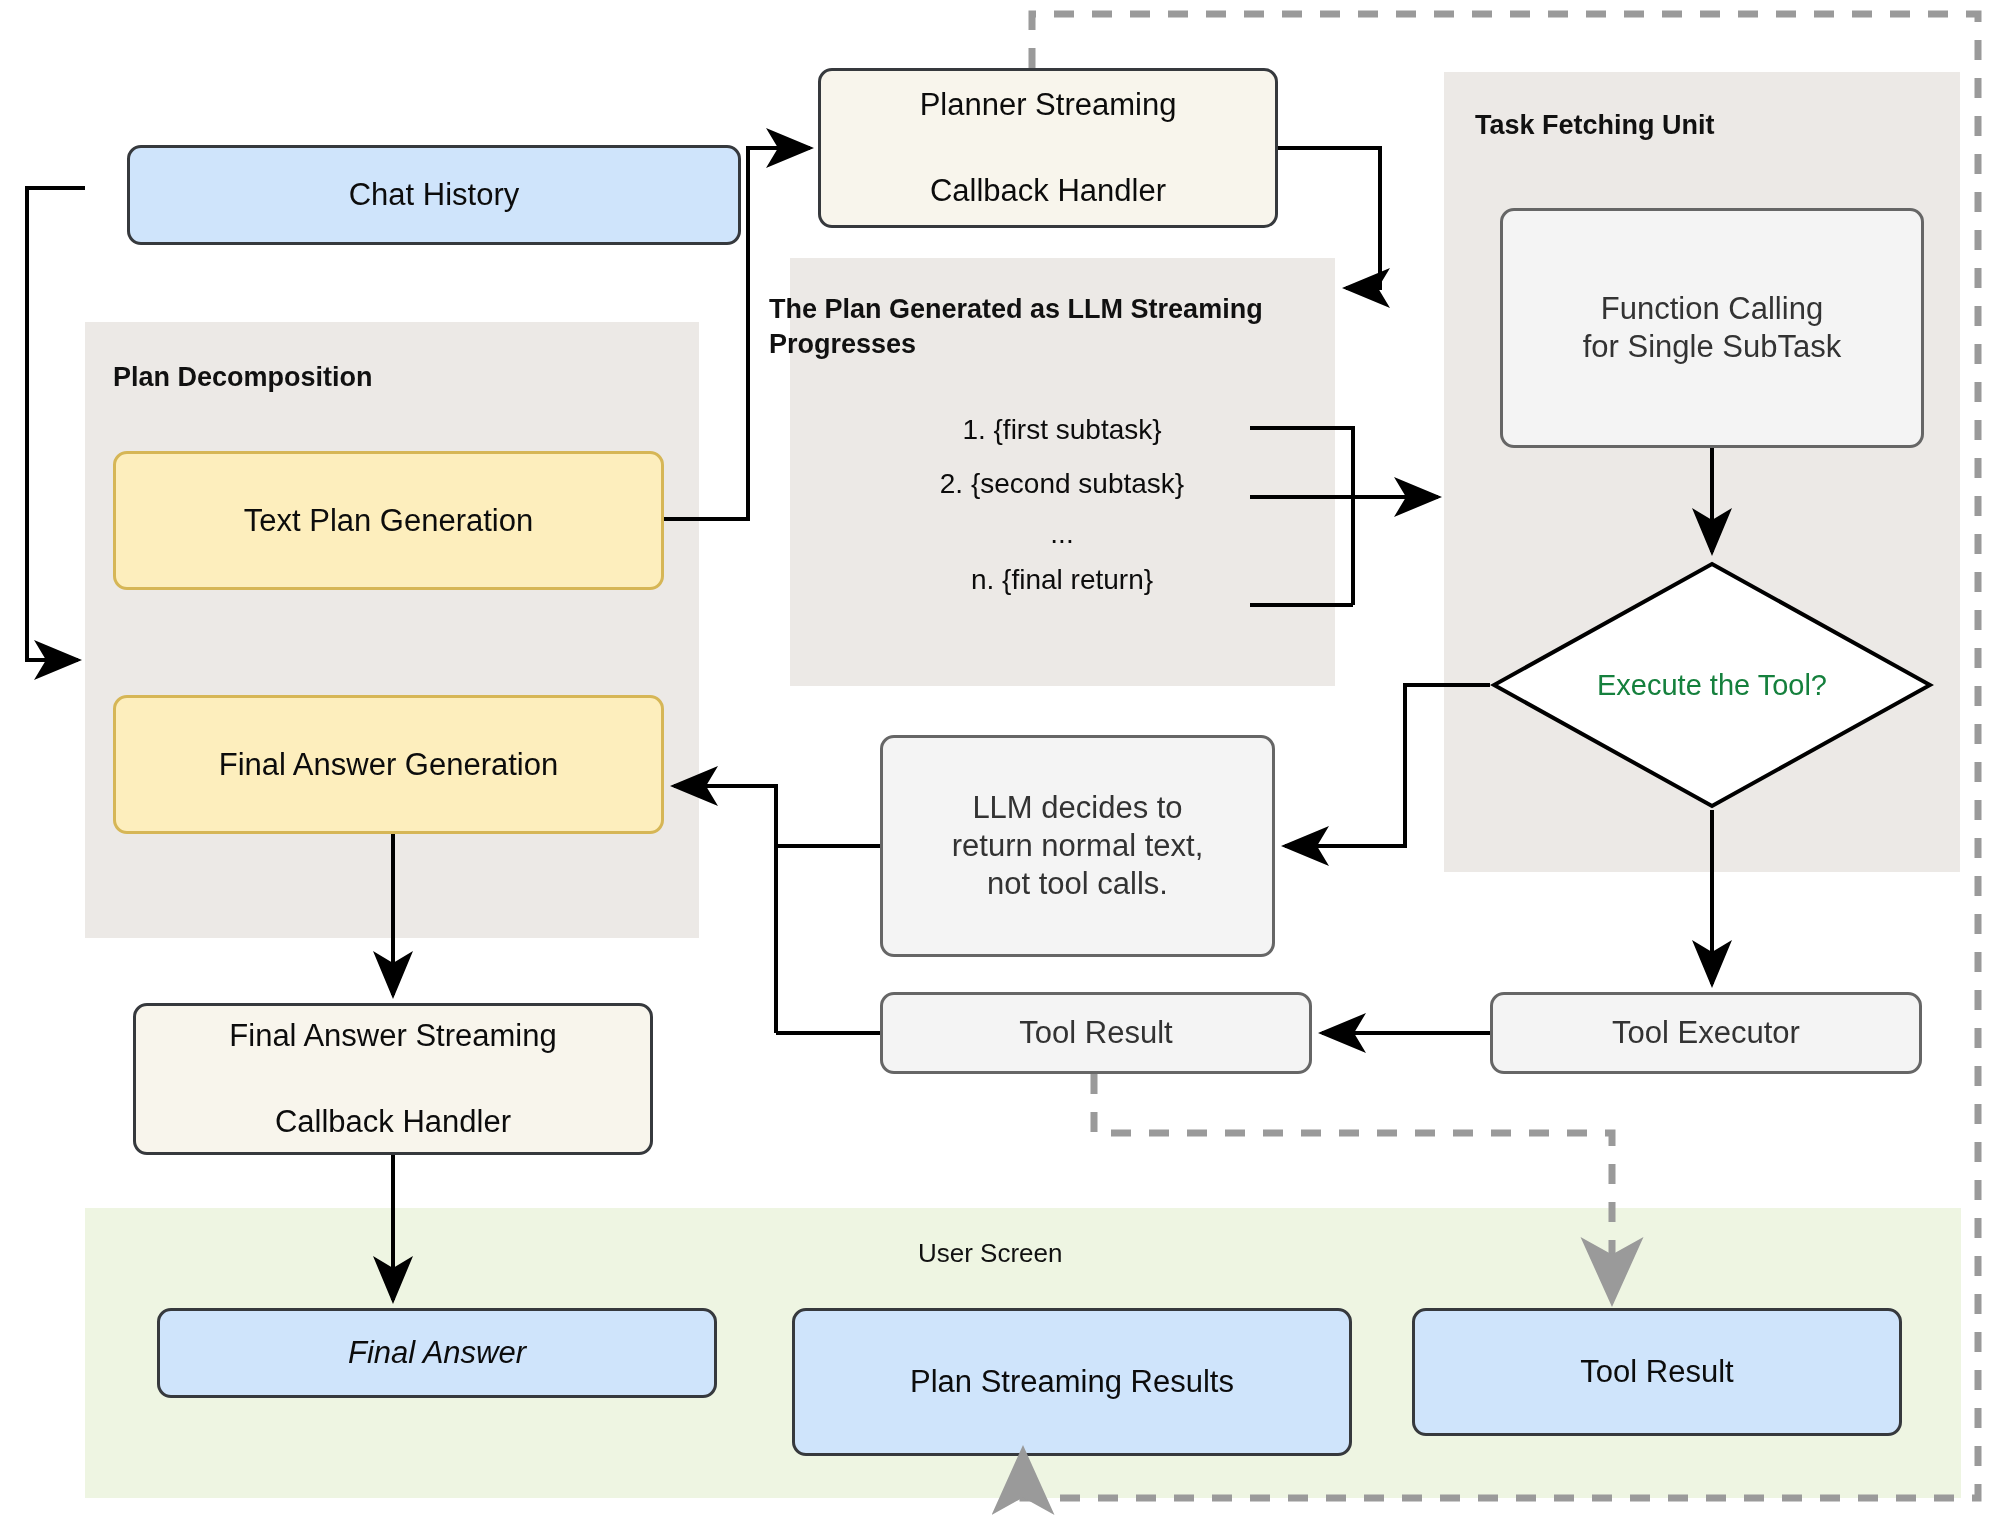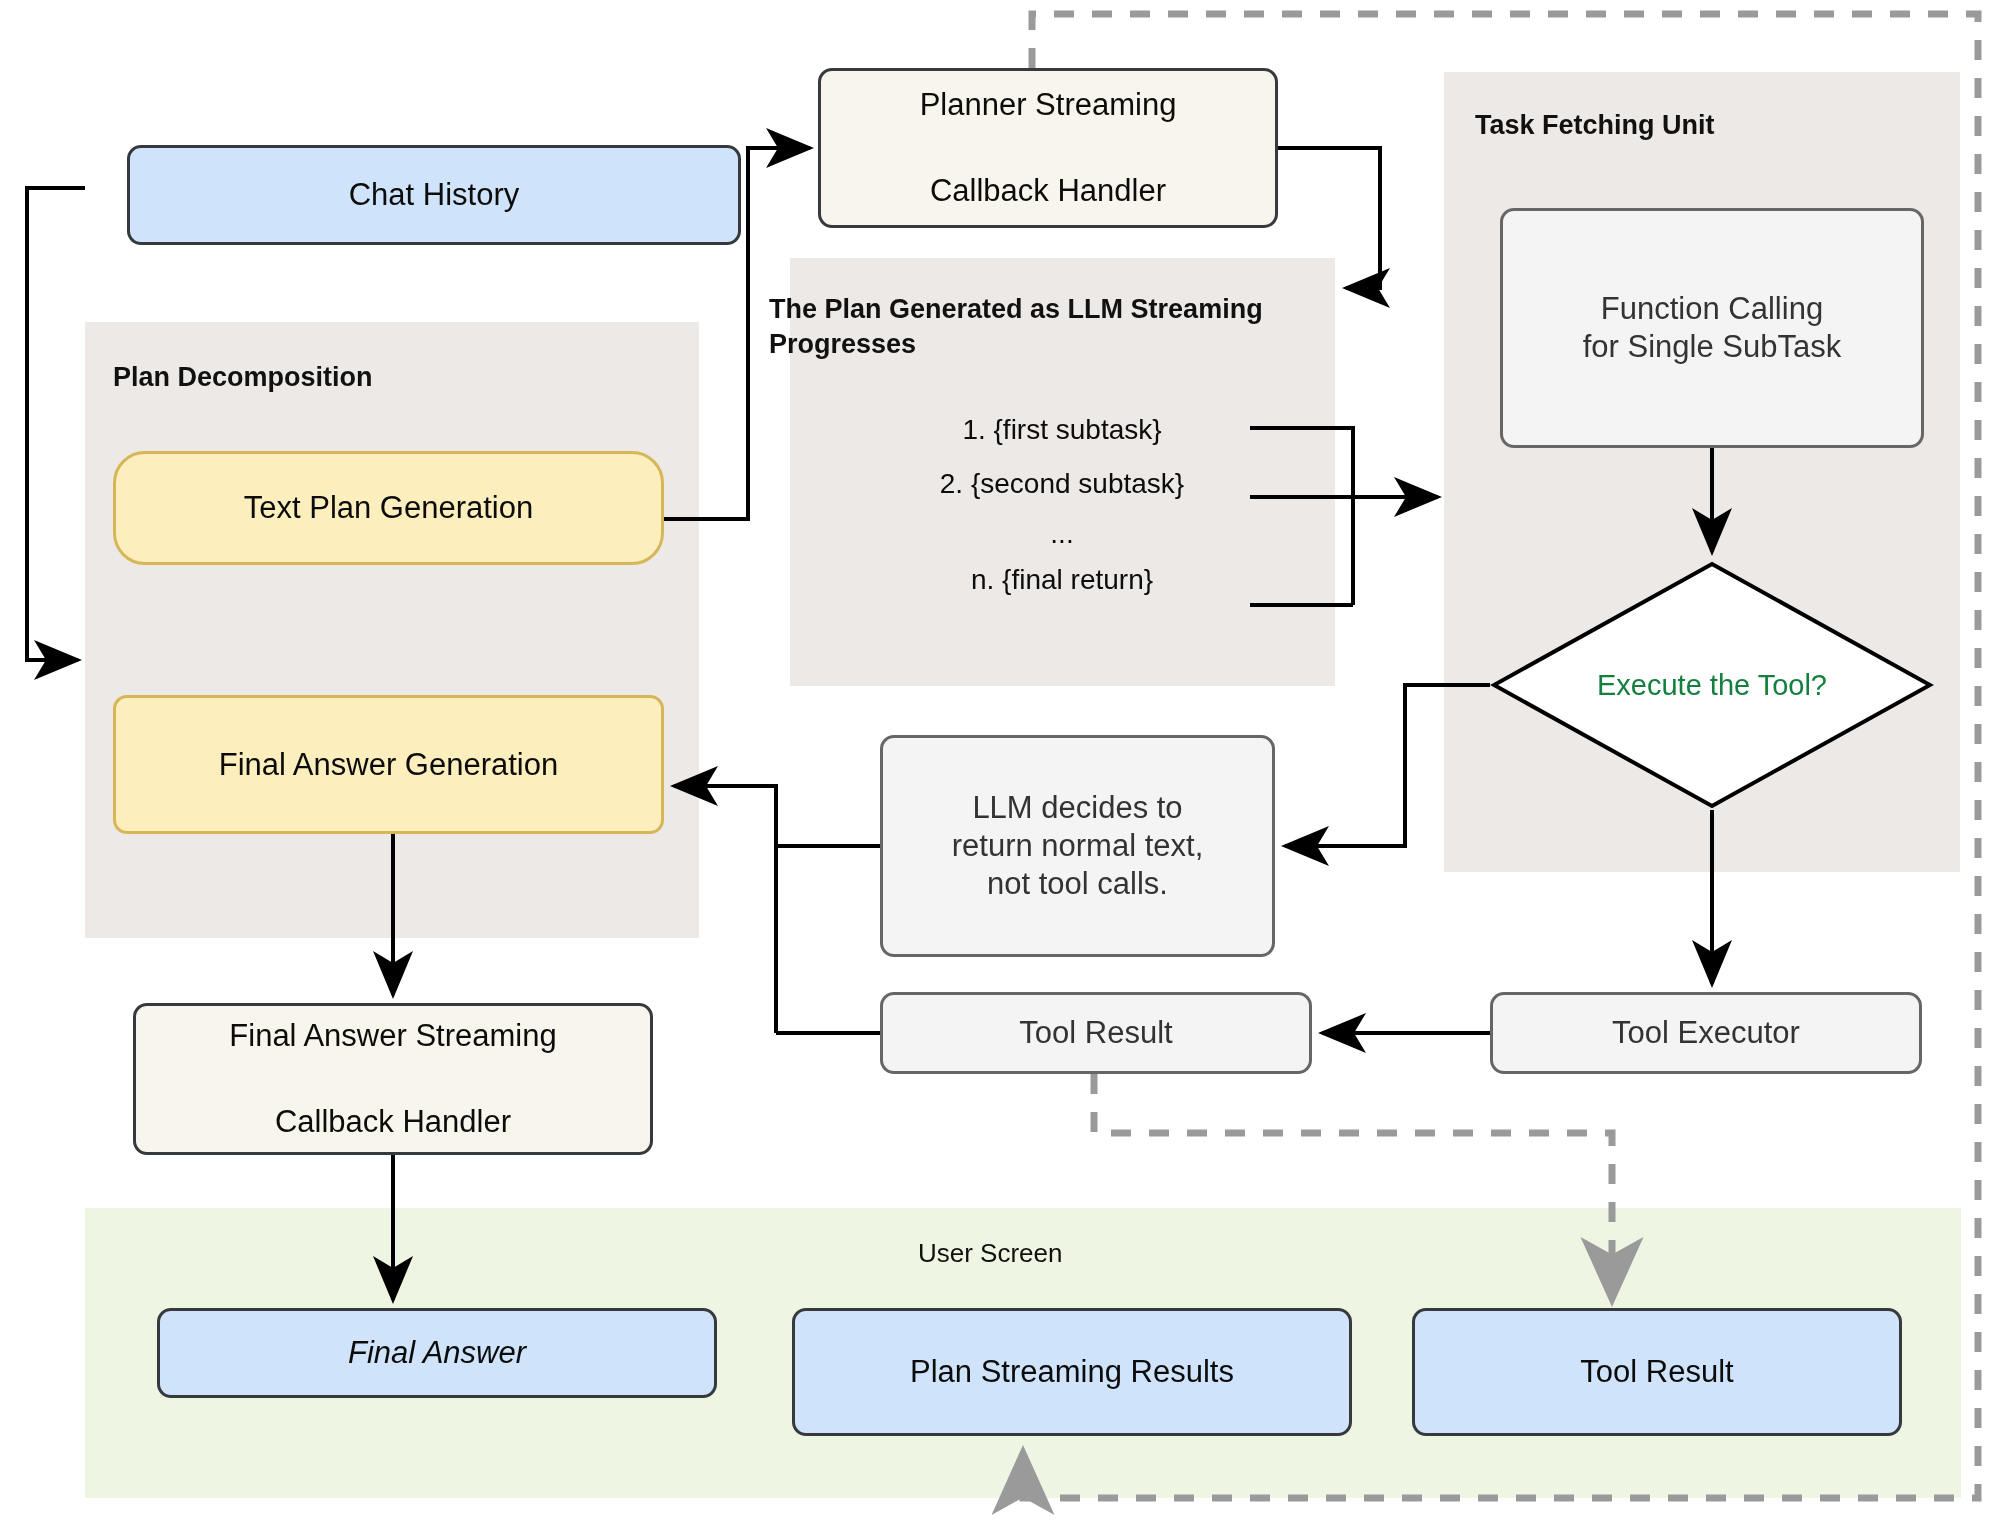--- a/index.html
+++ b/index.html
@@ -65,21 +65,21 @@
 
   <div class="node n-blue" style="left:85px;top:145px;width:614px;height:100px;">
     <span>Chat History</span>
   </div>
 
   <div class="node n-cream" style="left:818px;top:68px;width:460px;height:160px;flex-direction:column;">
     <span>Planner Streaming</span>
     <span>Callback Handler</span>
   </div>
 
-  <div class="node n-yellow" style="left:113px;top:451px;width:551px;height:114px;border-radius:32px;">
+  <div class="node n-yellow" style="left:113px;top:451px;width:551px;height:139px;">
     <span>Text Plan Generation</span>
   </div>
 
   <div class="node n-yellow" style="left:113px;top:695px;width:551px;height:139px;">
     <span>Final Answer Generation</span>
   </div>
 
   <div class="node n-cream" style="left:133px;top:1003px;width:520px;height:152px;flex-direction:column;">
     <span>Final Answer Streaming</span>
     <span>Callback Handler</span>
@@ -108,21 +108,21 @@
   </div>
 
   <div class="node n-gray" style="left:1490px;top:992px;width:432px;height:82px;">
     <span>Tool Executor</span>
   </div>
 
   <div class="node n-blue" style="left:115px;top:1308px;width:560px;height:90px;font-style:italic;">
     <span>Final Answer</span>
   </div>
 
-  <div class="node n-blue" style="left:750px;top:1308px;width:560px;height:128px;">
+  <div class="node n-blue" style="left:750px;top:1308px;width:560px;height:148px;">
     <span>Plan Streaming Results</span>
   </div>
 
   <div class="node n-blue" style="left:1370px;top:1308px;width:490px;height:128px;">
     <span>Tool Result</span>
   </div>
 
   <svg id="edges" viewBox="0 0 2001 1539">
     <defs>
       <marker id="arrowBlack" markerWidth="14" markerHeight="14" refX="11" refY="5" orient="auto" markerUnits="strokeWidth">

